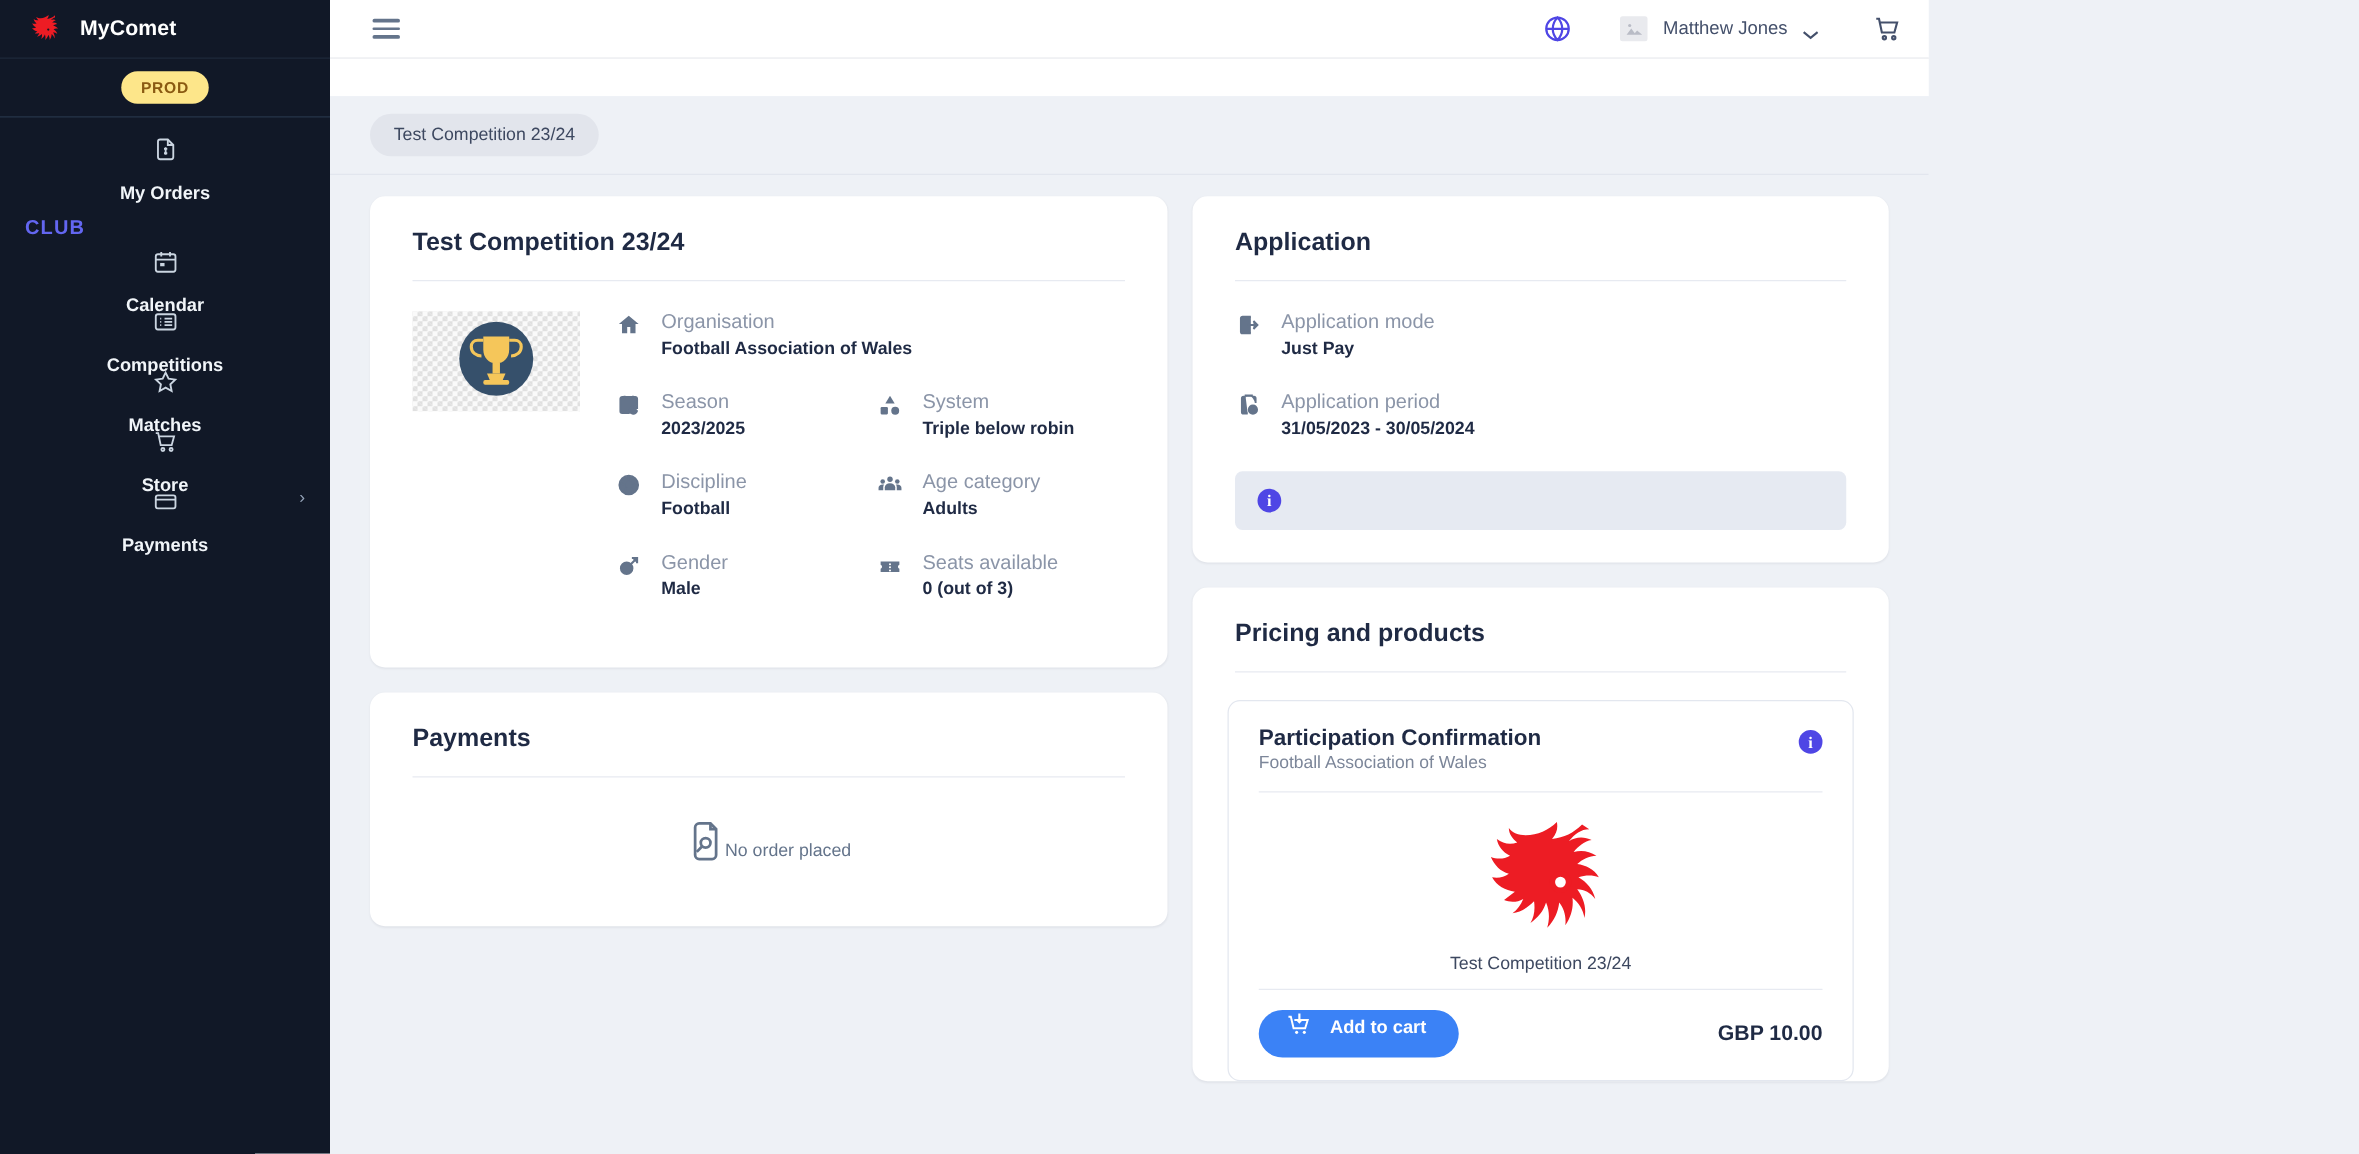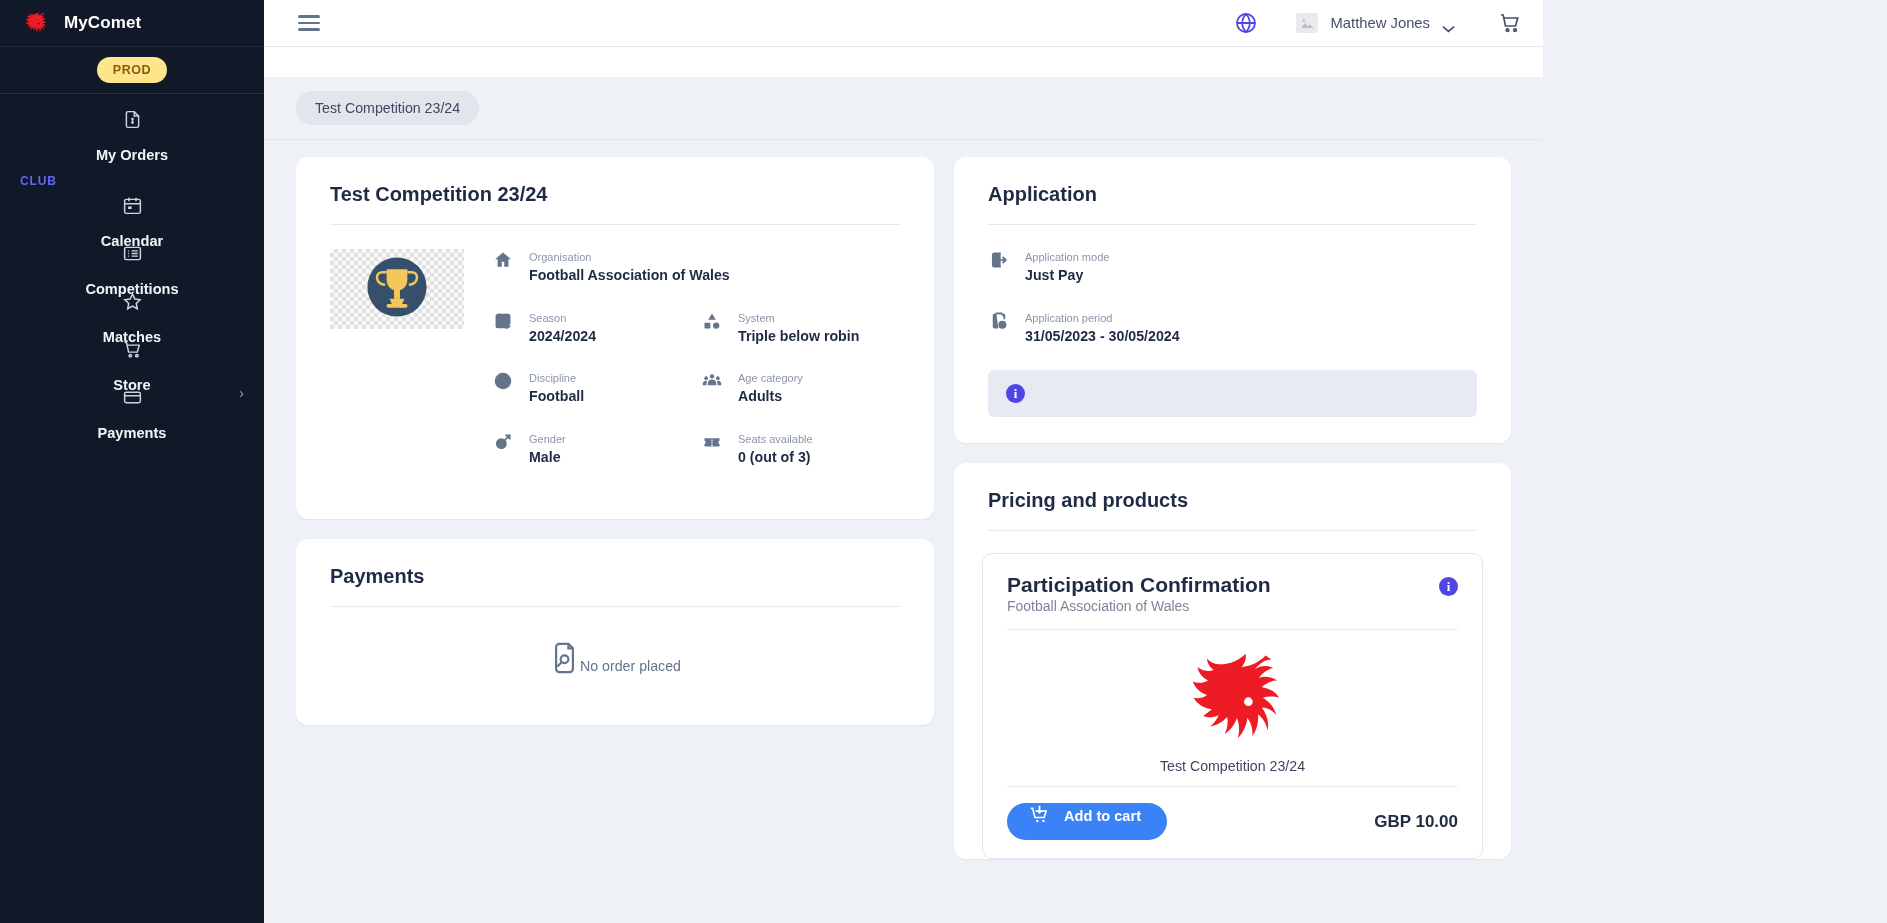--- a/index.html
+++ b/index.html
@@ -31,21 +31,21 @@
   }
   .sb-nav { padding-top: 14px; }
   .sb-item {
     display: flex; align-items: center; gap: 17px;
     height: 48px; padding: 0 20px; cursor: pointer; position: relative; flex-direction: column;
   }
   .sb-item .ico { width: 22px; height: 22px; flex: 0 0 22px; display:flex; align-items:center; justify-content:center; }
   .sb-item .ico svg { width: 21px; height: 21px; stroke: #cbd5e1; fill: none; stroke-width: 1.7; }
   .sb-label { font-size: 14.6px; font-weight: 600; color: #f1f5f9; }
   .sb-section {
-    font-size: 12px; font-weight: 700; color: #6366f1;
+    font-size: 16px; font-weight: 700; color: #6366f1;
     letter-spacing: .9px; padding: 18px 20px 6px 20px;
   }
   .sb-chev { position: absolute; right: 20px; color: #94a3b8; font-size: 14px; line-height: 1; }
 
   
   .main { flex: 1; height: 923px; display: flex; flex-direction: column; min-width: 0; }
   .topbar {
     height: 47px; min-height: 47px; background: #fff; border-bottom: 1px solid #e6e8ec;
     display: flex; align-items: center; padding: 0 20px; gap: 0;
   }
@@ -91,21 +91,21 @@
       linear-gradient(45deg, #e0e0e0 25%, transparent 25%, transparent 75%, #e0e0e0 75%);
     background-size: 8px 8px; background-position: 0 0, 4px 4px; background-color: #fafafa;
     display: flex; align-items: center; justify-content: center;
   }
   .comp-logo svg { width: 74px; height: 74px; }
   .facts { flex: 1; display: grid; grid-template-columns: 1fr 1fr; column-gap: 10px; row-gap: 0; }
   .fact { display: flex; gap: 15px; align-items: flex-start; padding-bottom: 22px; }
   .fact.full { grid-column: 1 / span 2; }
   .fact-ico { width: 22px; height: 22px; flex: 0 0 22px; display:flex; align-items:center; justify-content:center; margin-top: 2px; }
   .fact-ico svg { width: 20px; height: 20px; fill: #64748b; }
-  .fact-lbl { font-size: 11px; color: #8b95a8; line-height: 1.35; }
+  .fact-lbl { font-size: 16px; color: #8b95a8; line-height: 1.35; }
   .fact-val { font-size: 14.2px; color: #1f2a44; font-weight: 700; line-height: 1.45; margin-top: 2px; }
 
   
   .pay-empty { display:flex; align-items:center; justify-content:center; padding: 34px 0 46px 0; }
   .pay-empty svg { width: 31px; height: 34px; stroke: #64748b; fill:none; stroke-width:1.7; }
   .pay-empty-txt { font-size: 14.2px; color: #64748b; margin-top: 12px; }
 
   
   .app-body { padding: 22px 34px 22px 34px; }
   .app-note {
@@ -115,21 +115,21 @@
   .app-note .ibadge { width:19px; height:19px; flex:0 0 19px; border-radius:50%; background:#4f46e5;
     color:#fff; font-size:13px; font-weight:700; display:flex; align-items:center; justify-content:center; font-family:"Liberation Serif", serif;}
   .app-note-txt { font-size: 14.1px; color: #4a5872; }
 
   
   .price-body { padding: 22px 28px 0 28px; }
   .product {
     border: 1px solid #e3e7ef; border-radius: 10px; padding: 0 0 0 0;
   }
   .product-head { display:flex; align-items:flex-start; padding: 19px 24px 14px 24px; }
-  .product-name { font-size: 21px; font-weight: 700; color:#1f2a44; }
+  .product-name { font-size: 18px; font-weight: 700; color:#1f2a44; }
   .product-org { font-size: 14px; color:#7c8699; margin-top: 3px; }
   .product-info {
     margin-left:auto; width:19px; height:19px; border-radius:50%; background:#4f46e5; color:#fff;
     font-size:13px; font-weight:700; display:flex; align-items:center; justify-content:center;
     font-family:"Liberation Serif", serif; cursor:pointer; margin-top:4px;
   }
   .product-rule { height:1px; background:#e7eaf1; margin: 0 24px; }
   .product-media { display:flex; flex-direction:column; align-items:center; padding: 16px 0 12px 0; }
   .product-media svg { width: 96px; height: 96px; }
   .product-media-cap { font-size: 14.2px; color:#3d4860; margin-top: 12px; }
@@ -325,21 +325,21 @@
                 <div class="fact">
                   <span class="fact-ico">
                     <svg viewBox="0 0 24 24" fill="none" stroke="#64748b" stroke-width="1.9">
                         <path d="M20 12V6a1.7 1.7 0 0 0-1.7-1.7H5.7A1.7 1.7 0 0 0 4 6v12c0 1 .8 1.7 1.7 1.7H13"></path>
                         <path d="M8 3v3M16 3v3"></path>
                         <path d="M20 17a3.5 3.5 0 1 1-1-2.5M20 12v3h-3"></path>
                       </svg>
                   </span>
                   <span>
                     <span class="fact-lbl">Season</span><br>
-                    <span class="fact-val">2024/2024</span>
+                    <span class="fact-val">2023/2025</span>
                   </span>
                 </div>
 
                 <div class="fact">
                   <span class="fact-ico">
                     <svg viewBox="0 0 24 24">
                         <path d="M12 3l4.5 7.5h-9z"></path>
                         <rect x="3" y="14" width="7" height="7" rx="1"></rect>
                         <circle cx="17" cy="17.5" r="3.8"></circle>
                       </svg>

